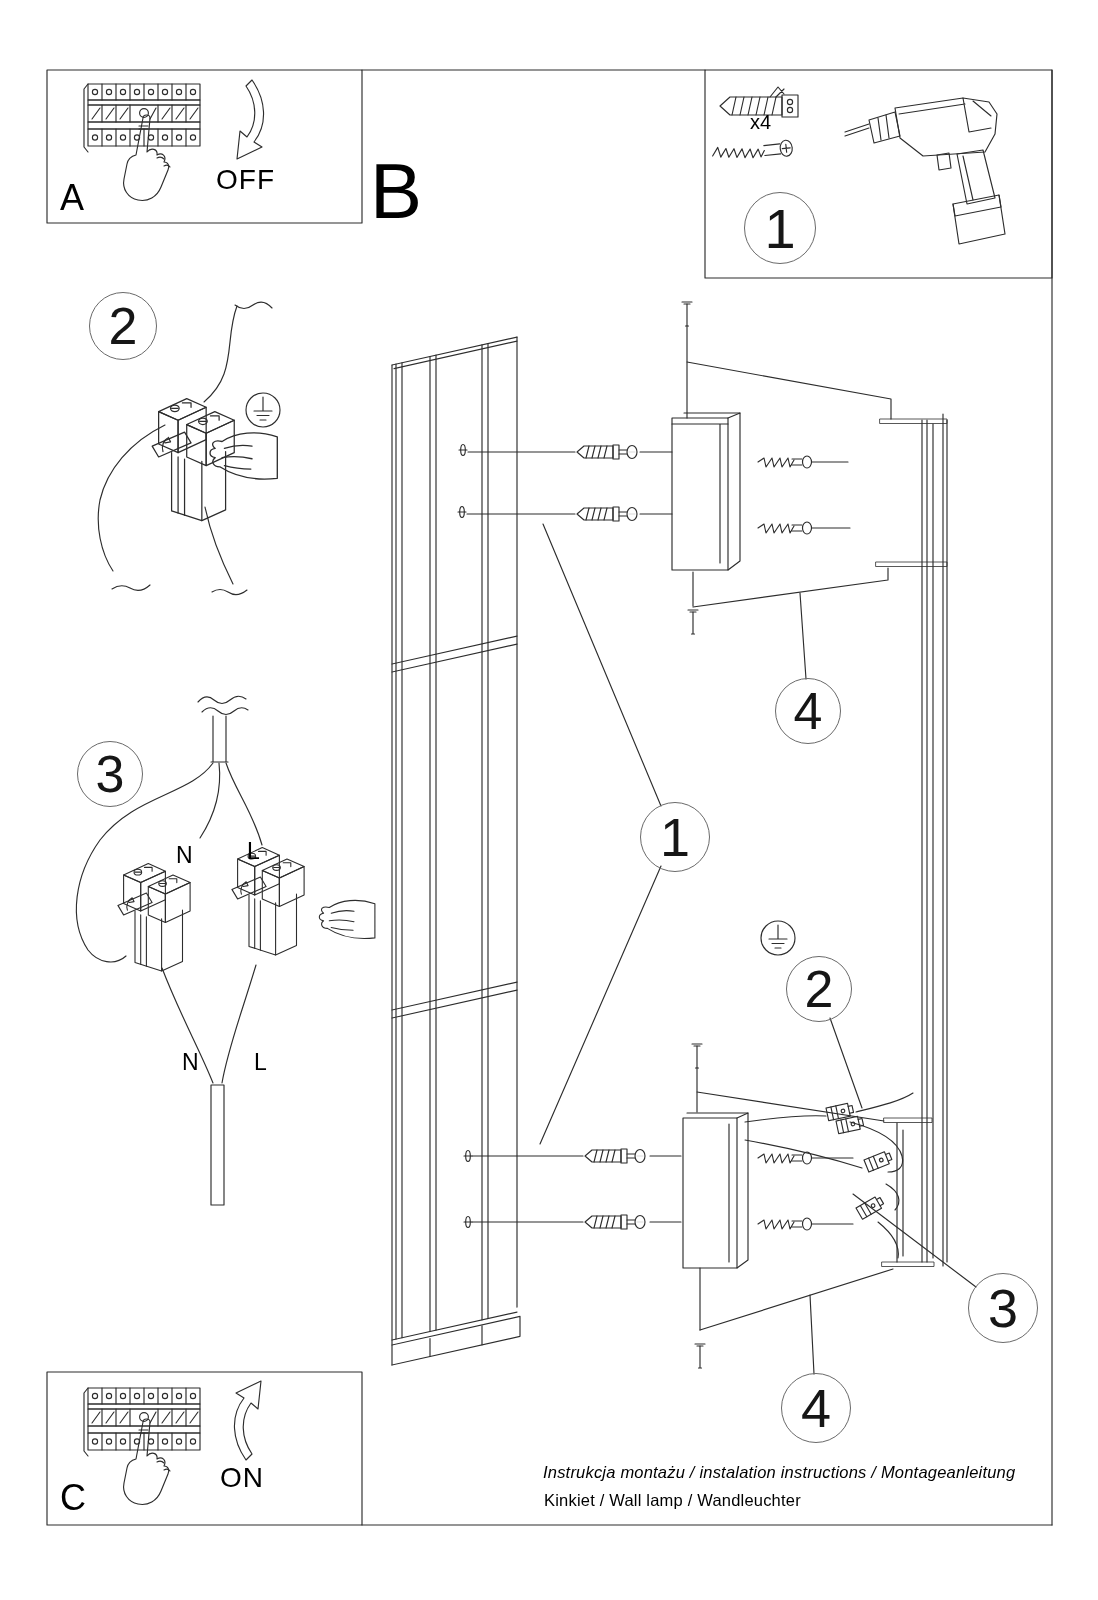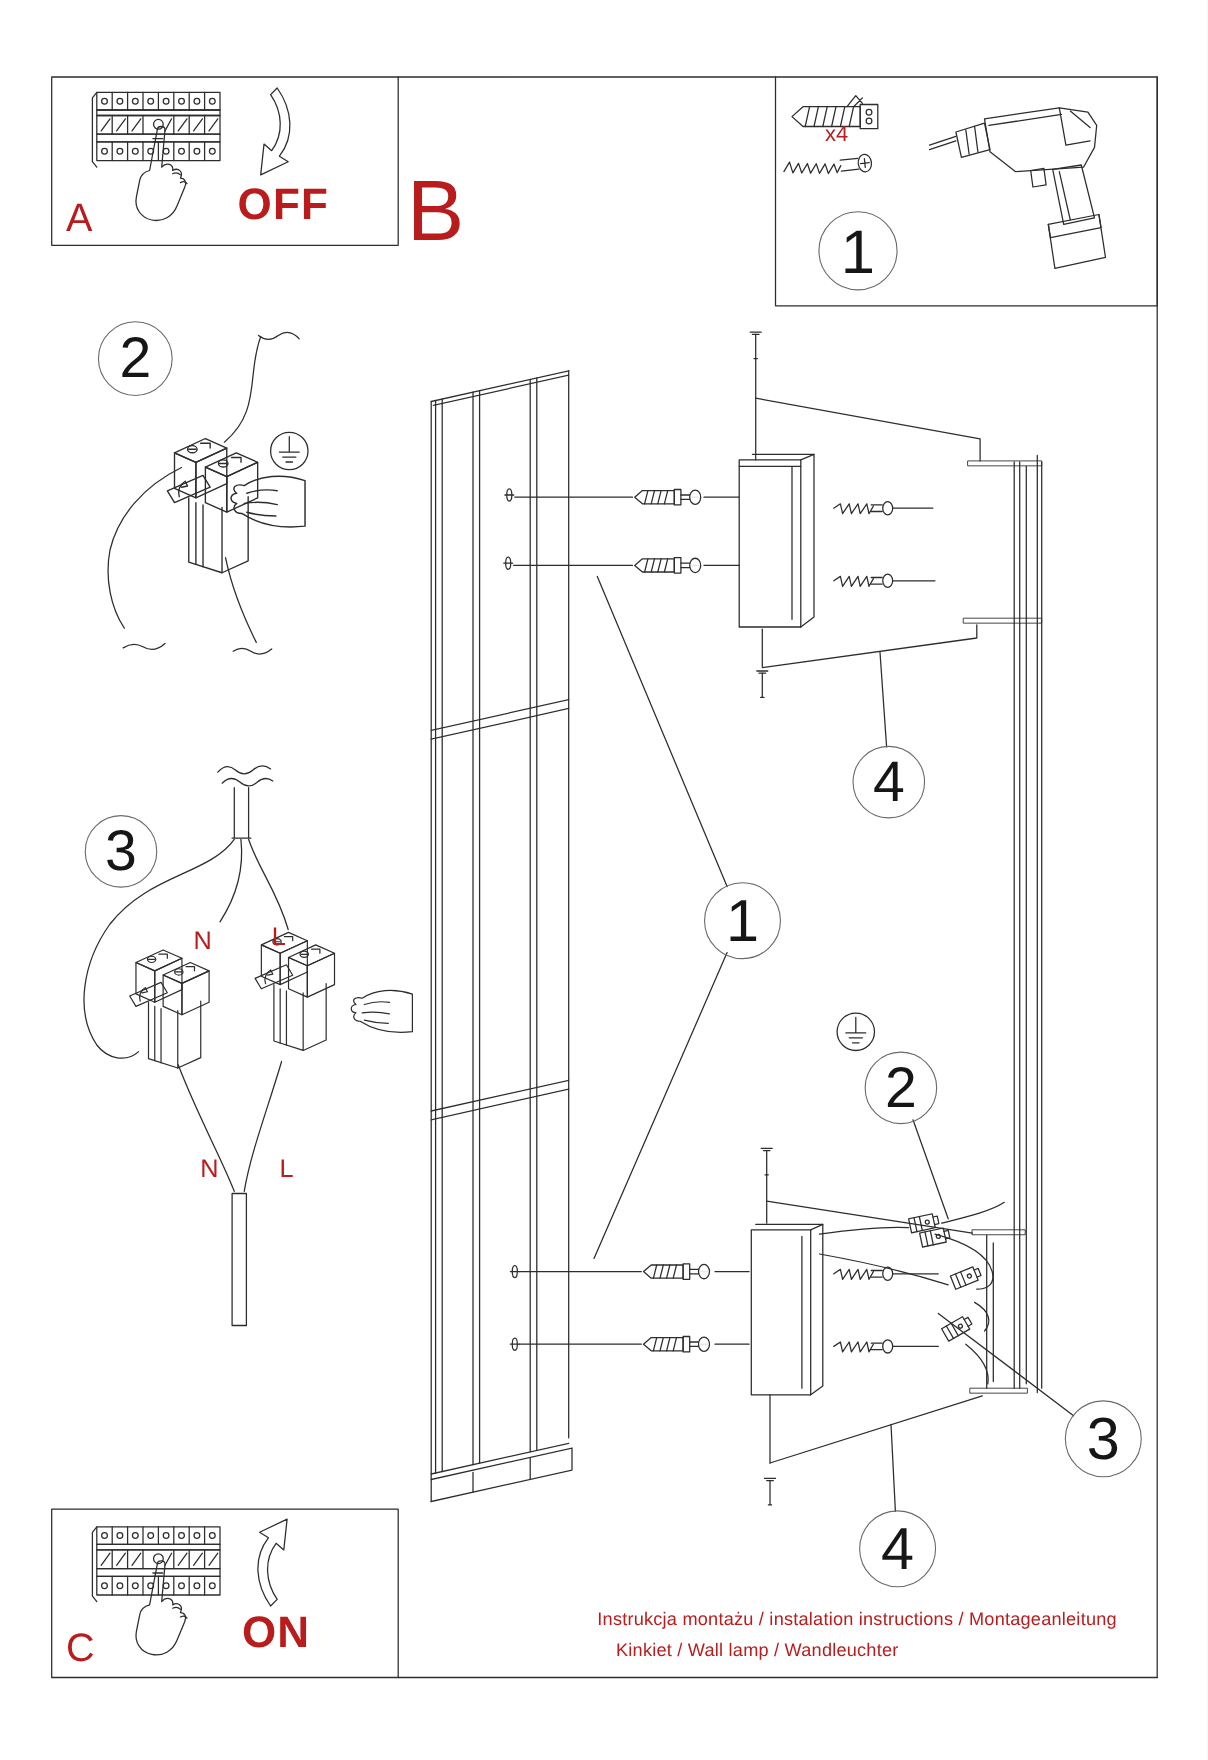--- a/index.html
+++ b/index.html
@@ -5,24 +5,24 @@
   html,body{margin:0;padding:0;background:#e8e8e8;}
   .page{
     position:relative;width:1098px;height:1600px;background:#ffffff;
     font-family:"Liberation Sans", sans-serif;color:#111;overflow:hidden;
     margin:0 auto;
   }
   svg.art{position:absolute;left:0;top:0;width:1098px;height:1600px;}
   svg.art path, svg.art rect, svg.art circle, svg.art ellipse, svg.art line{
     stroke:#2d2d2d;fill:none;stroke-width:1.15;stroke-linejoin:round;stroke-linecap:round;
   }
-  .label{position:absolute;white-space:nowrap;line-height:1;color:#b91c1c;}
+  .label{position:absolute;white-space:nowrap;line-height:1;color:#000000;}
   .big-letter{font-size:36px;font-weight:400;}
   .huge-letter{font-size:78px;font-weight:400;}
-  .state-word{font-size:40px;font-weight:700;letter-spacing:1px;}
+  .state-word{font-size:28px;font-weight:400;letter-spacing:1px;}
   .qty{font-size:20px;}
   .wire-label{font-size:23px;}
   .footer-line{font-size:16.5px;letter-spacing:0.2px;}
   .circle-callout{
     position:absolute;border:1.4px solid #6a6a6a;border-radius:50%;
     display:flex;align-items:center;justify-content:center;background:transparent;
     font-weight:400;color:#161616;
   }
 </style>
 </head>
@@ -346,16 +346,16 @@
   <div class="label wire-label" style="left:247px;top:840px;">L</div>
   <div class="label wire-label" style="left:182px;top:1051px;">N</div>
   <div class="label wire-label" style="left:254px;top:1051px;">L</div>
 
   <div class="circle-callout" style="left:640px;top:802px;width:68px;height:68px;font-size:54px;">1</div>
   <div class="circle-callout" style="left:786px;top:956px;width:64px;height:64px;font-size:52px;">2</div>
   <div class="circle-callout" style="left:968px;top:1273px;width:68px;height:68px;font-size:54px;">3</div>
   <div class="circle-callout" style="left:775px;top:678px;width:64px;height:64px;font-size:52px;">4</div>
   <div class="circle-callout" style="left:781px;top:1373px;width:68px;height:68px;font-size:54px;">4</div>
 
-  <div class="label footer-line" style="left:543px;top:1464px;">Instrukcja montażu / instalation instructions / Montageanleitung</div>
-  <div class="label footer-line" style="left:560px;top:1492px;">Kinkiet / Wall lamp / Wandleuchter</div>
+  <div class="label footer-line" style="left:543px;top:1464px;font-style:italic;">Instrukcja montażu / instalation instructions / Montageanleitung</div>
+  <div class="label footer-line" style="left:544px;top:1492px;">Kinkiet / Wall lamp / Wandleuchter</div>
 
 </div>
 
 </body></html>

